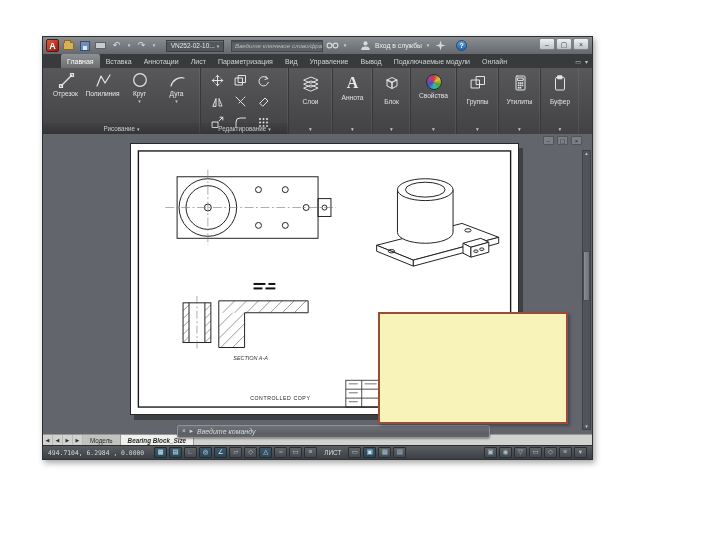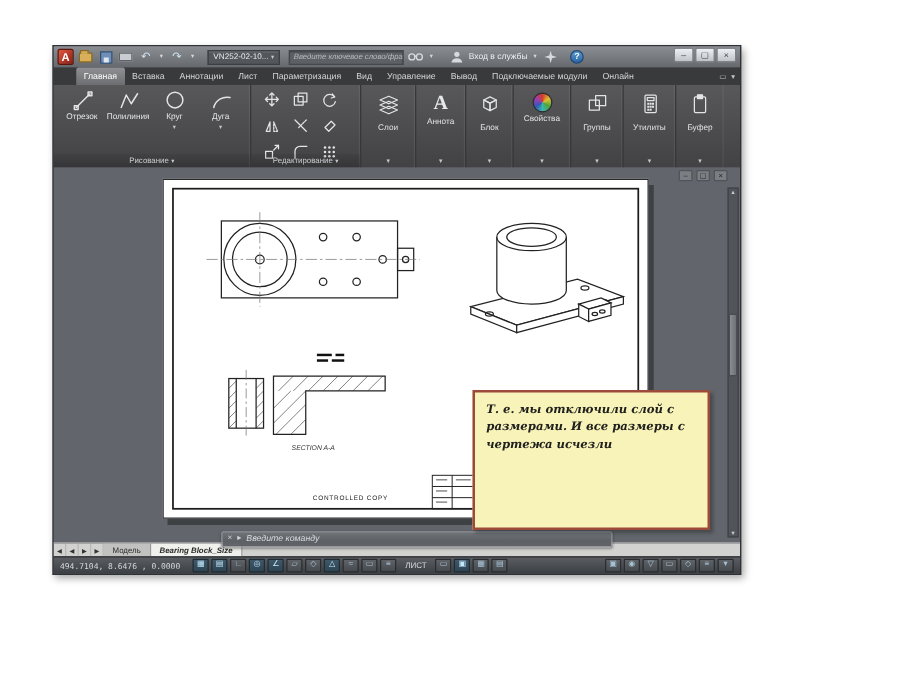--- a/index.html
+++ b/index.html
@@ -447,21 +447,20 @@
               <rect x="219" y="259" width="9" height="1.2"></rect>
             <rect x="255" y="259" width="20" height="1.2"></rect>
           </g>
 
           <text x="120" y="218" font-size="5.5" fill="#333" font-style="italic" text-anchor="middle">SECTION A-A</text>
           <text x="150" y="258" font-size="5.2" fill="#222" letter-spacing="0.6" text-anchor="middle">CONTROLLED COPY</text>
         </svg>
       </div>
 
       <div class="note">
-        <p>Т. е. мы отключили слой с размерами. И все размеры с чертежа исчезли</p>
       </div>
 
       <div class="vscroll">
         <span class="arr" style="top:0">▲</span>
         <div class="vthumb"></div>
         <span class="arr" style="bottom:0">▼</span>
       </div>
     </div>
 
     <div class="cmdbar">
@@ -473,21 +472,21 @@
     <div class="ltabs">
       <span class="lnav">◀</span>
       <span class="lnav">◀</span>
       <span class="lnav">▶</span>
       <span class="lnav">▶</span>
       <span class="ltab">Модель</span>
       <span class="ltab active">Bearing Block_Size</span>
     </div>
 
     <div class="status">
-      <span class="coords">494.7104, 8.6476 , 0.0000</span>
+      <span class="coords">494.7104, 6.2984 , 0.0000</span>
       <span class="sbtn on">▦</span>
       <span class="sbtn on">▤</span>
       <span class="sbtn">∟</span>
       <span class="sbtn on">◎</span>
       <span class="sbtn on">∠</span>
       <span class="sbtn">▱</span>
       <span class="sbtn">◇</span>
       <span class="sbtn on">△</span>
       <span class="sbtn">≈</span>
       <span class="sbtn">▭</span>

